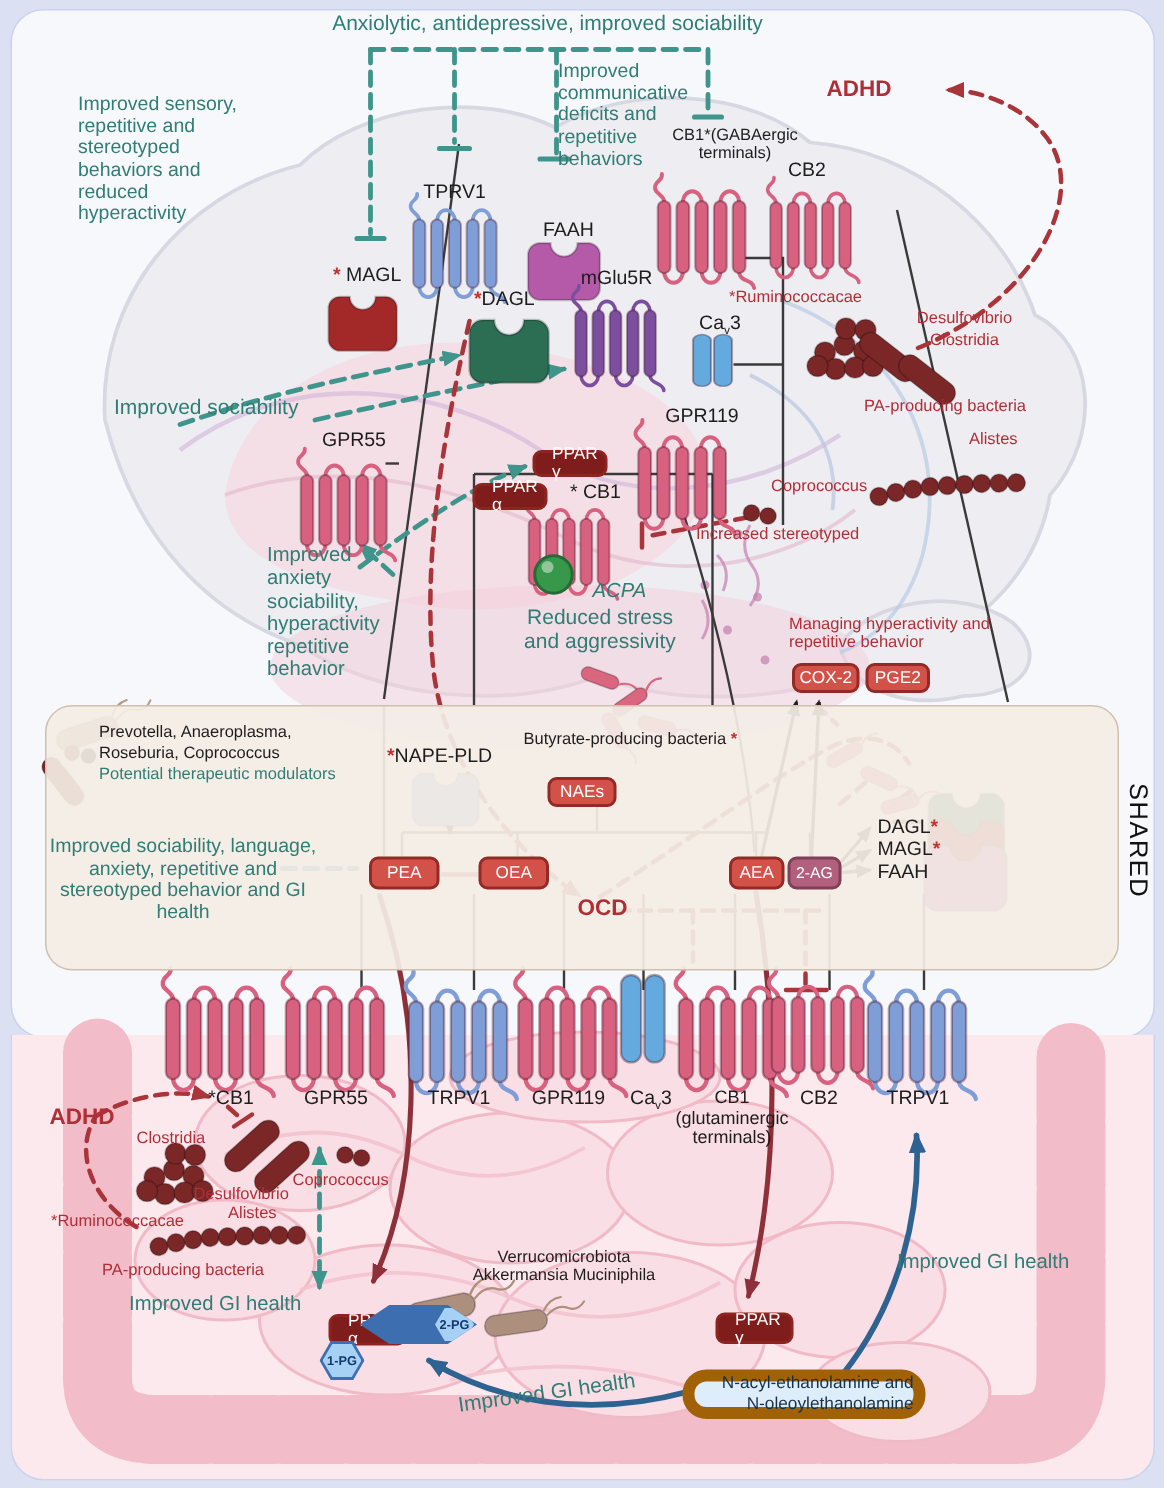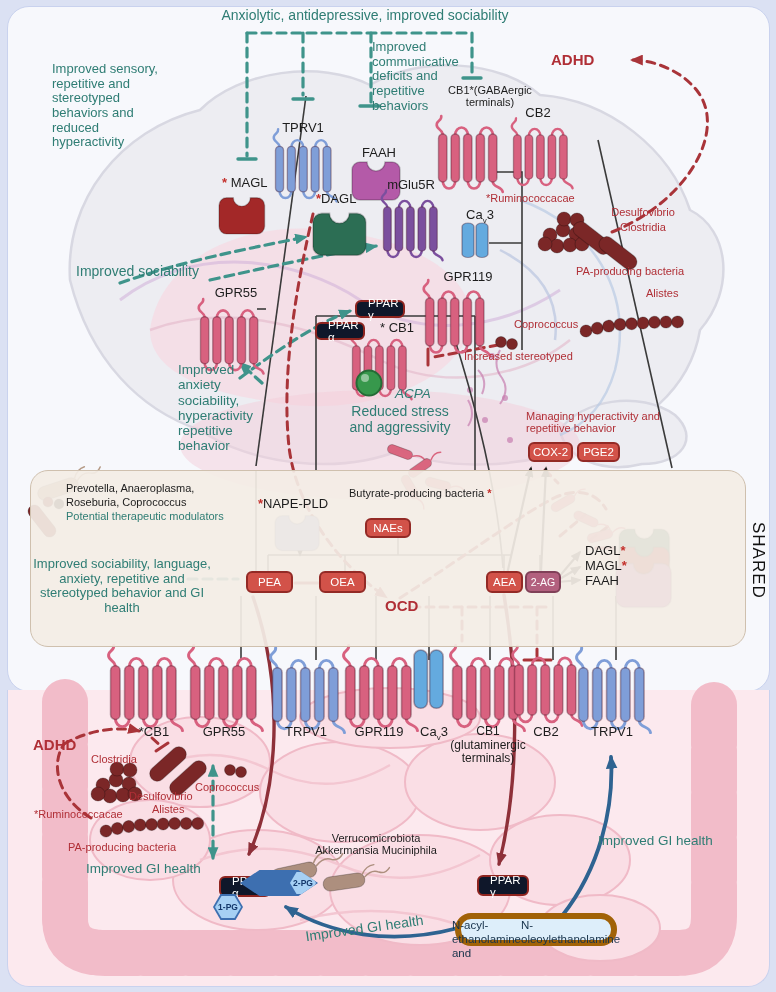--- a/index.html
+++ b/index.html
@@ -20,24 +20,24 @@
   .ital{}
   .ctr{text-align:center;}
   .nowrap{white-space:nowrap;}
   .s12{font-size:11px;}
   .s14{font-size:14px;}
   .s15{font-size:15px;}
   .star{color:#c4302c;font-weight:700;}
   .pill{position:absolute;display:flex;align-items:center;justify-content:center;color:#fff;
         border-radius:6px;font-size:11.5px;box-sizing:border-box;}
   .pill-red{background:#d25249;border:2px solid #932a26;}
-  .pill-dark{background:#0f172a;border:2px solid #8e241f;padding-left:11px;}
+  .pill-dark{background:#7f1d1d;border:2px solid #8e241f;padding-left:11px;}
   .pill-mauve{background:#b2607e;border:2px solid #804058;}
-  .nae-pill{position:absolute;background:#ddeefa;border:6px solid #a16207;border-radius:16px;
-        color:#16324a;font-size:11.5px;text-align:left;display:flex;flex-direction:row;
+  .nae-pill{position:absolute;background:#ddeefa;border:8px solid #a16207;border-radius:16px;
+        color:#16324a;font-size:11.5px;text-align:right;display:flex;flex-direction:column;
         justify-content:center;box-sizing:border-box;line-height:1.2;}
   .shared-side{position:absolute;left:746px;top:495px;width:22px;height:130px;color:#111;
         font-size:17px;letter-spacing:1px;writing-mode:vertical-rl;text-align:center;}
   .hex{position:absolute;width:30px;height:26px;display:flex;align-items:center;justify-content:center;
        clip-path:polygon(25% 0,75% 0,100% 50%,75% 100%,25% 100%,0 50%);background:#3d6fb0;}
   .hex-in{width:26px;height:22px;display:flex;align-items:center;justify-content:center;
        clip-path:polygon(25% 0,75% 0,100% 50%,75% 100%,25% 100%,0 50%);background:#a6d0f4;
        color:#14386b;font-size:8.5px;font-weight:700;}
   .rot{transform:rotate(-8deg);}
   sub.v{font-size:8px;}

